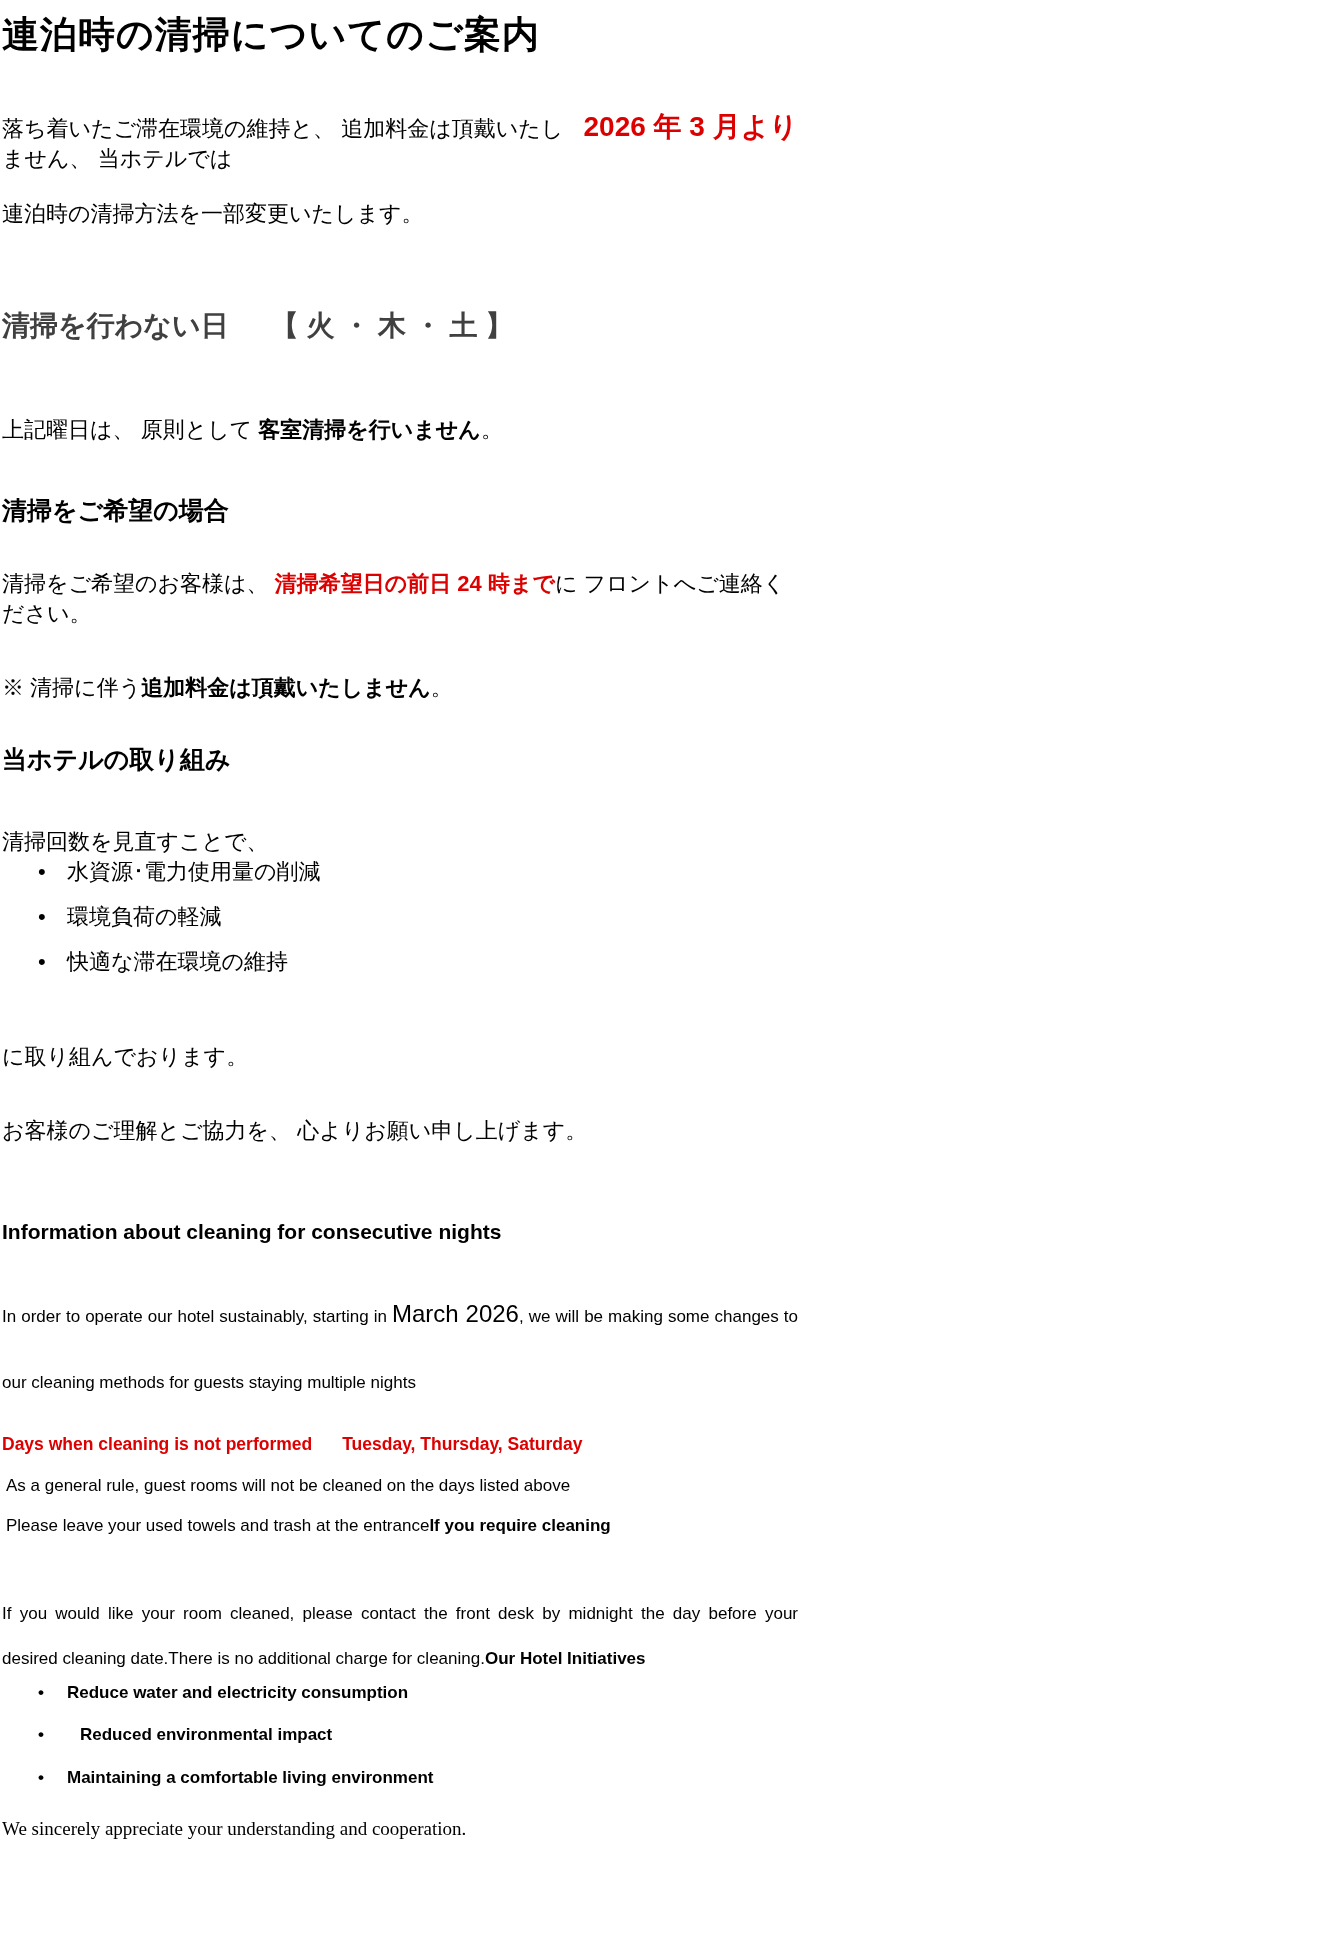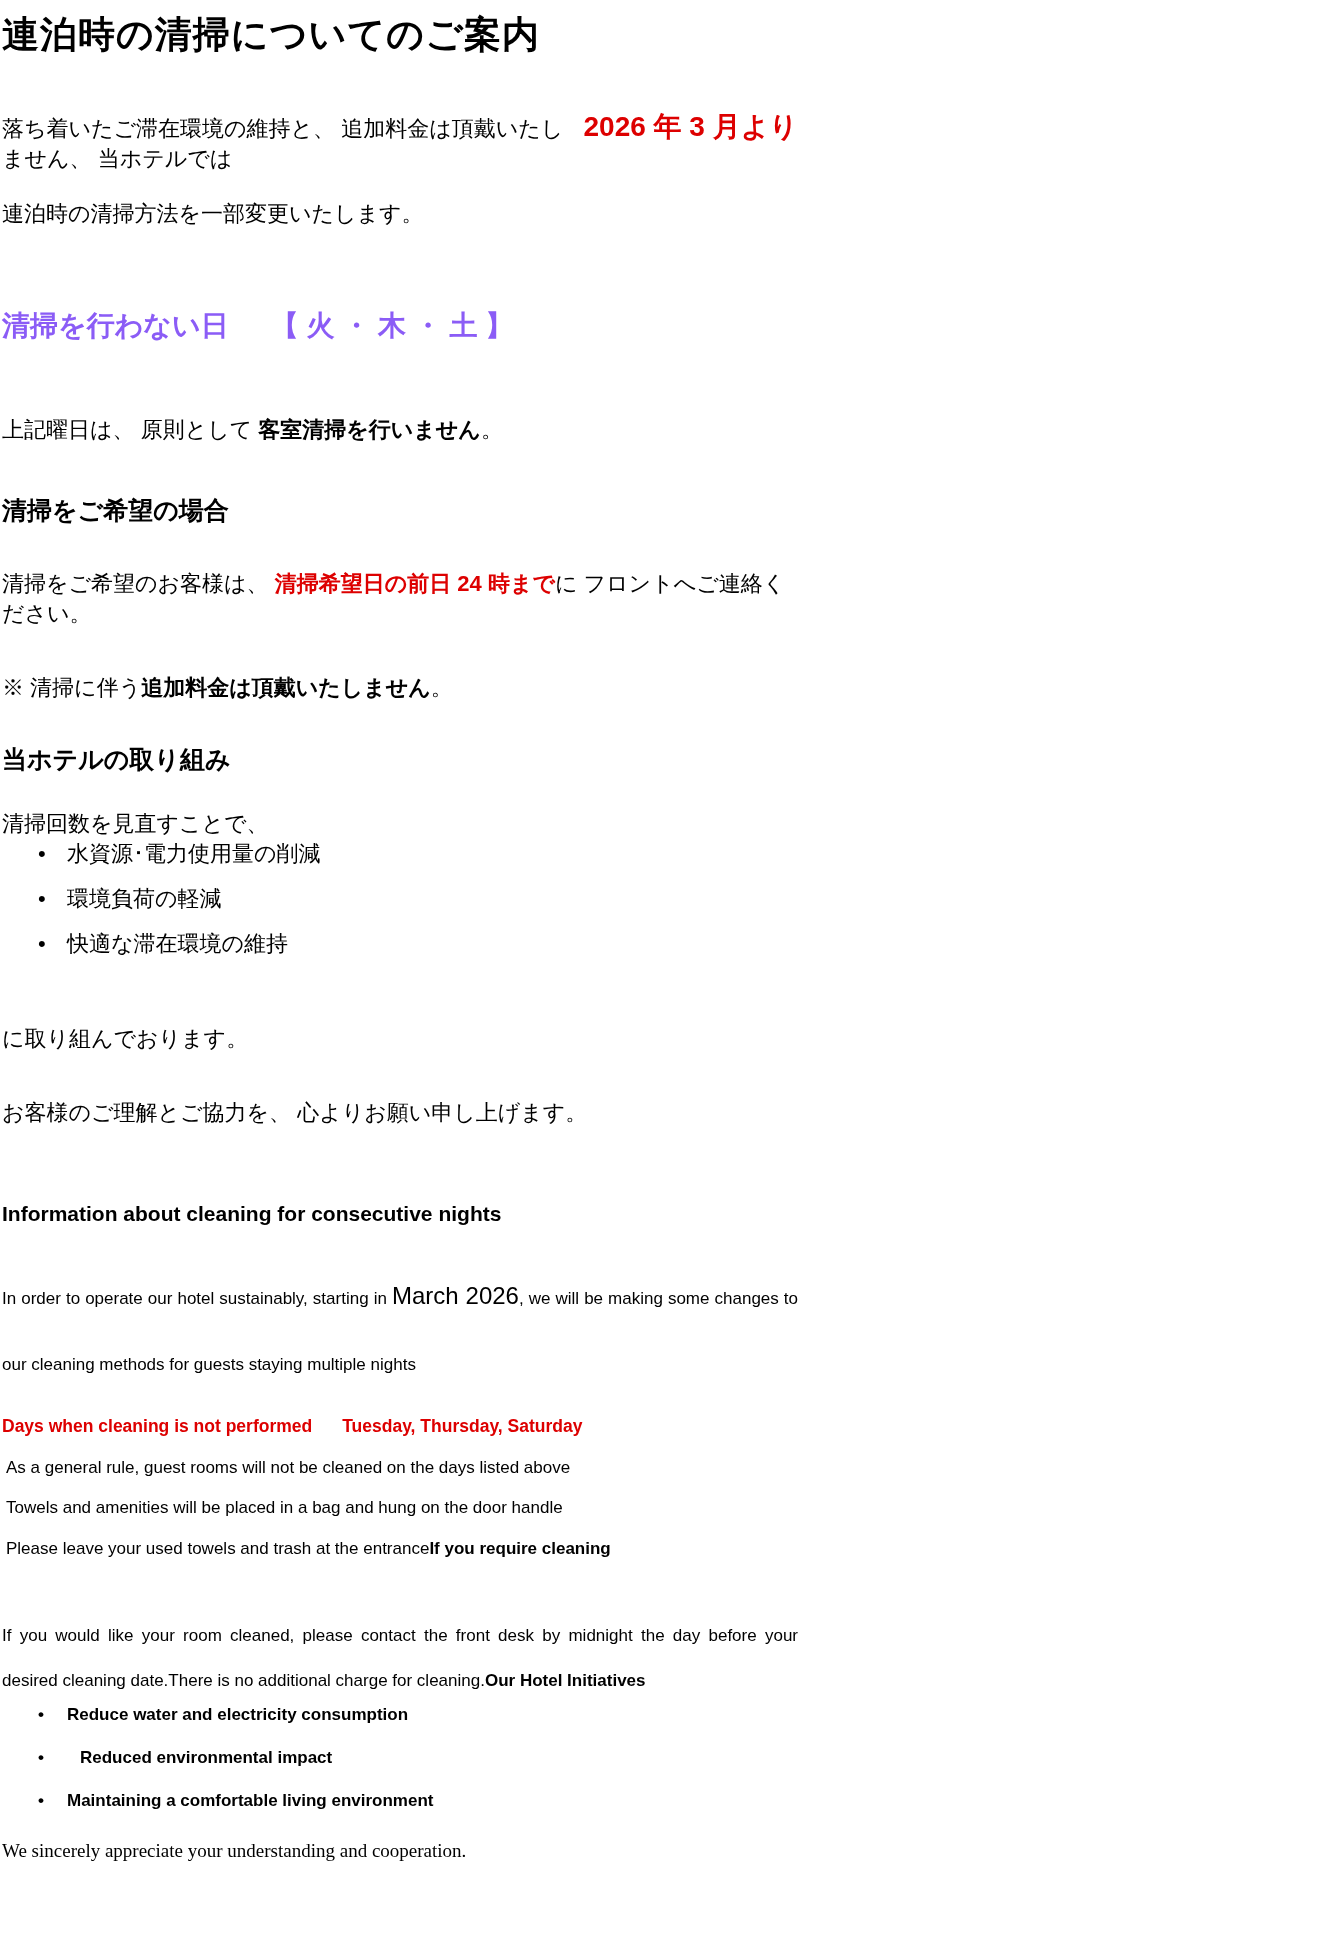--- a/index.html
+++ b/index.html
@@ -33,40 +33,40 @@
   .effective-date {
     color: #dd0000;
     font-weight: bold;
     font-size: 28px;
     white-space: nowrap;
   }
   .jp-p { font-size: 22px; line-height: 1.35; margin: 0; }
   .jp-intro2 { margin-top: 25px; }
   .jp-red-heading {
     margin-top: 80px;
-    color: #8b5cf6;
+    color: #404040;
     font-weight: bold;
     font-size: 28px;
     line-height: 1.3;
   }
   .jp-red-heading .days { margin-left: 42px; }
   .jp-rule { margin-top: 70px; }
   .jp-subheading {
     font-size: 25px;
     font-weight: bold;
     line-height: 1.3;
     margin: 0;
   }
   .jp-req-heading { margin-top: 50px; }
   .jp-req-line { margin-top: 42px; }
   .red-bold { color: #dd0000; font-weight: bold; }
   .bold { font-weight: bold; }
   .jp-fee-line { margin-top: 45px; }
   .jp-init-heading { margin-top: 40px; }
-  .jp-init-intro { margin-top: 34px; }
+  .jp-init-intro { margin-top: 52px; }
 
   ul.bullets {
     list-style: none;
     margin: 0;
     padding: 0;
   }
   ul.bullets li {
     position: relative;
     padding-left: 65px;
     margin-top: 15px;
@@ -166,21 +166,20 @@
 
   <h2 class="en-heading">Information about cleaning for consecutive nights</h2>
 
   <p class="en-intro"><span>In order to operate our hotel sustainably, starting in </span><span class="en-date">March 2026</span><span>, we will be making some changes to our cleaning methods for guests staying multiple nights</span></p>
 
   <div class="en-red-heading">
     <span>Days when cleaning is not performed</span><span class="days">Tuesday, Thursday, Saturday</span>
   </div>
 
   <p class="en-line en-line-first">As a general rule, guest rooms will not be cleaned on the days listed above</p>
-  <p class="en-line">Towels and amenities will be placed in a bag and hung on the door handle</p>
   <p class="en-line"><span>Please leave your used towels and trash at the entrance</span><span class="bold">If you require cleaning</span></p>
 
   <p class="en-contact"><span>If you would like your room cleaned, please contact the front desk by midnight the day before your desired cleaning date.There is no additional charge for cleaning.</span><span class="bold">Our Hotel Initiatives</span></p>
 
   <ul class="bullets en-bullets">
     <li>Reduce water and electricity consumption</li>
     <li class="indent-extra">Reduced environmental impact</li>
     <li>Maintaining a comfortable living environment</li>
   </ul>
 

